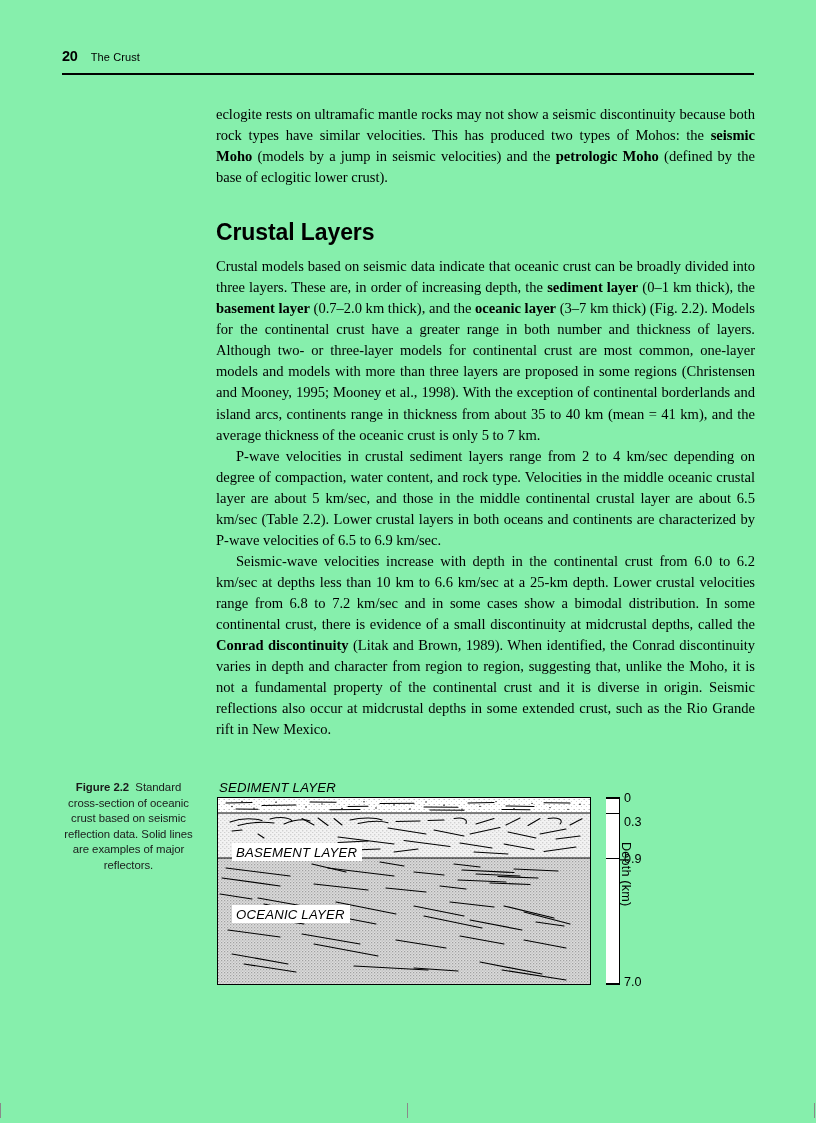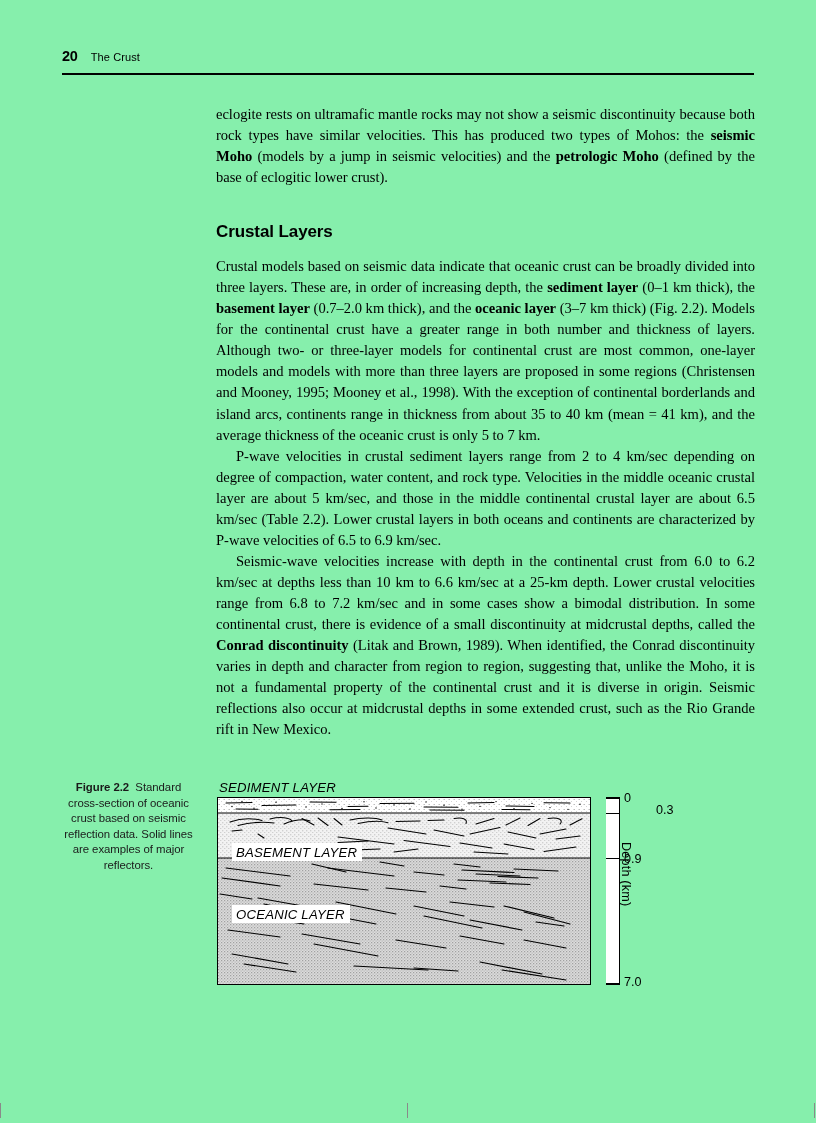--- a/index.html
+++ b/index.html
@@ -63,21 +63,21 @@
     hyphens: none;
     letter-spacing: -0.02px;
   }
   p.body.indent { text-indent: 20px; }
   b.em { font-weight: bold; }
 
   h2.sec {
     margin: 0;
     font-family: "Liberation Sans", sans-serif;
     font-weight: bold;
-    font-size: 17px;
+    font-size: 23px;
     line-height: 22px;
     letter-spacing: -0.1px;
     padding-top: 33px;
     padding-bottom: 13px;
   }
 
   
   .figcap {
     position: absolute;
     left: 62px;
@@ -385,21 +385,21 @@
     </div>
 
     <div class="scale">
       <div class="tick" style="top:0px;"></div>
       <div class="tick" style="top:15px;"></div>
       <div class="tick" style="top:60px;"></div>
       <div class="tick" style="top:185px;"></div>
     </div>
 
     <div class="scale-num" style="top:12px;">0</div>
-    <div class="scale-num" style="top:24px;margin-left:32px;">0.3</div>
+    <div class="scale-num" style="top:36px;">0.3</div>
     <div class="scale-num" style="top:73px;">0.9</div>
     <div class="scale-num" style="top:196px;text-align:center;">7.0</div>
 
     <div class="depth-axis-title">Depth (km)</div>
 
   </div>
 
   <div class="cropmark" style="left:0px;  top:1103px;"></div>
   <div class="cropmark" style="left:407px;top:1103px;"></div>
   <div class="cropmark" style="left:814px;top:1103px;"></div>

